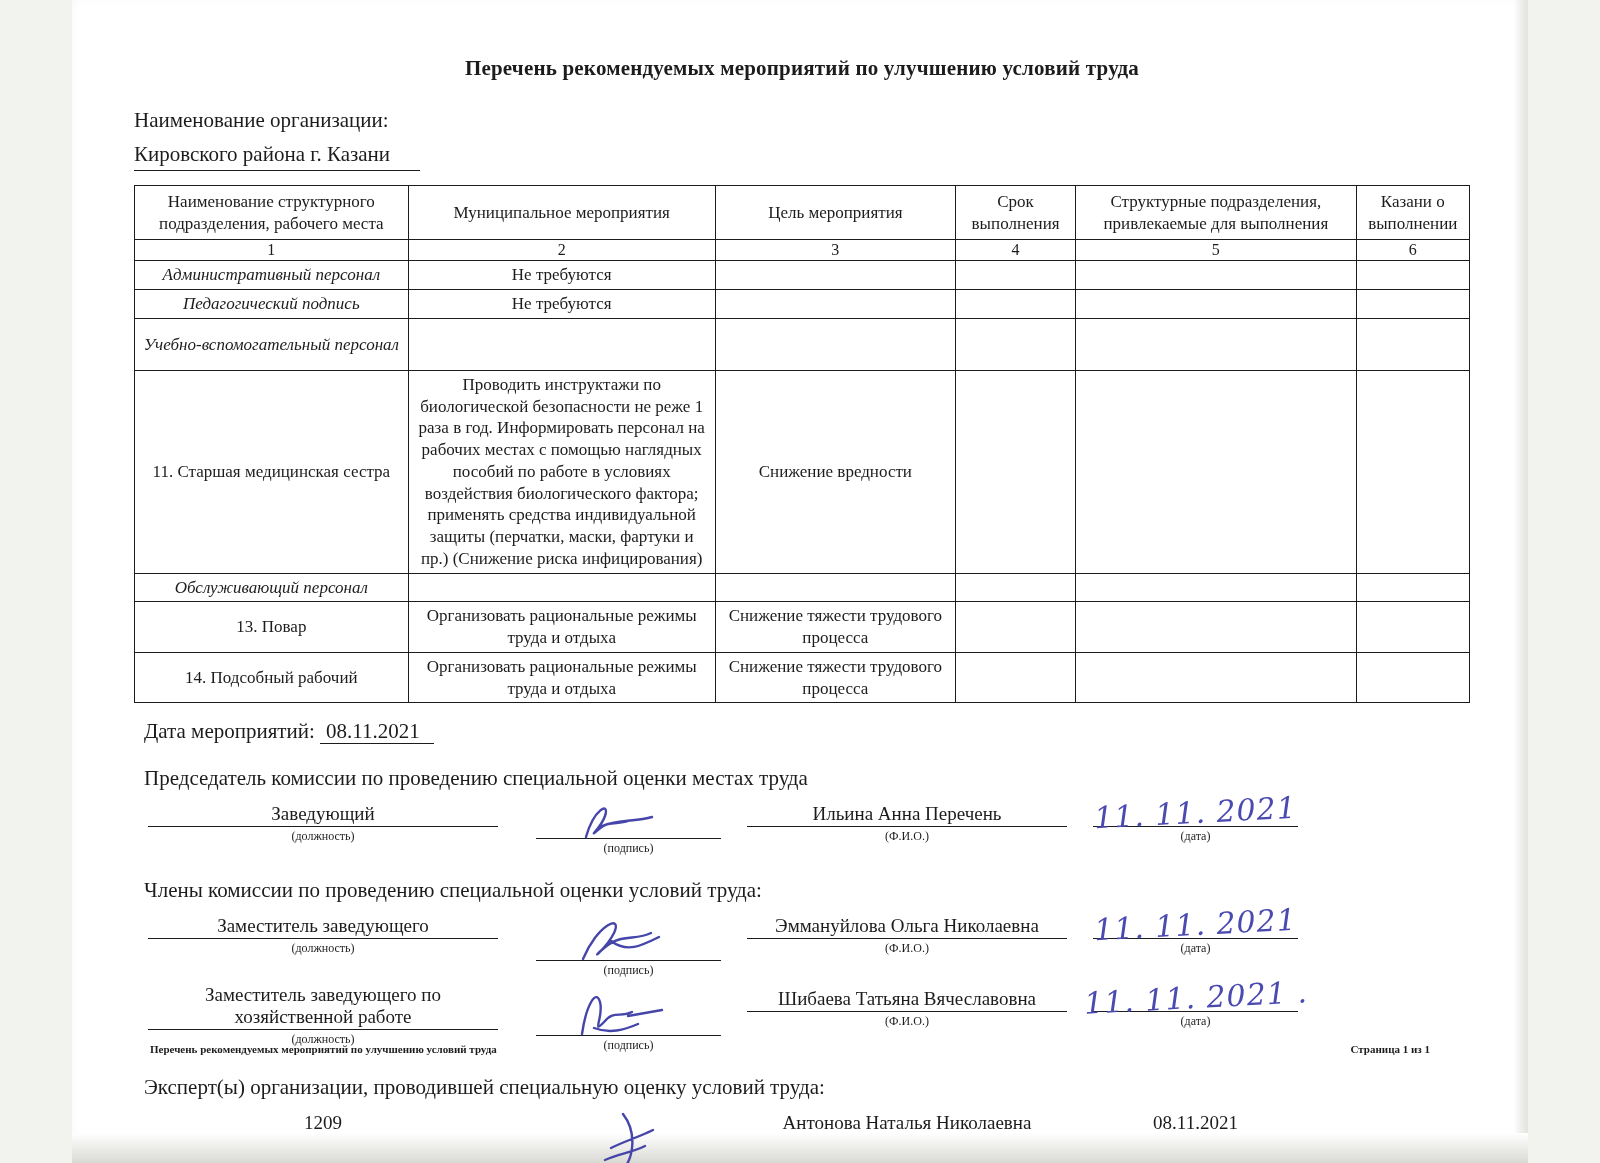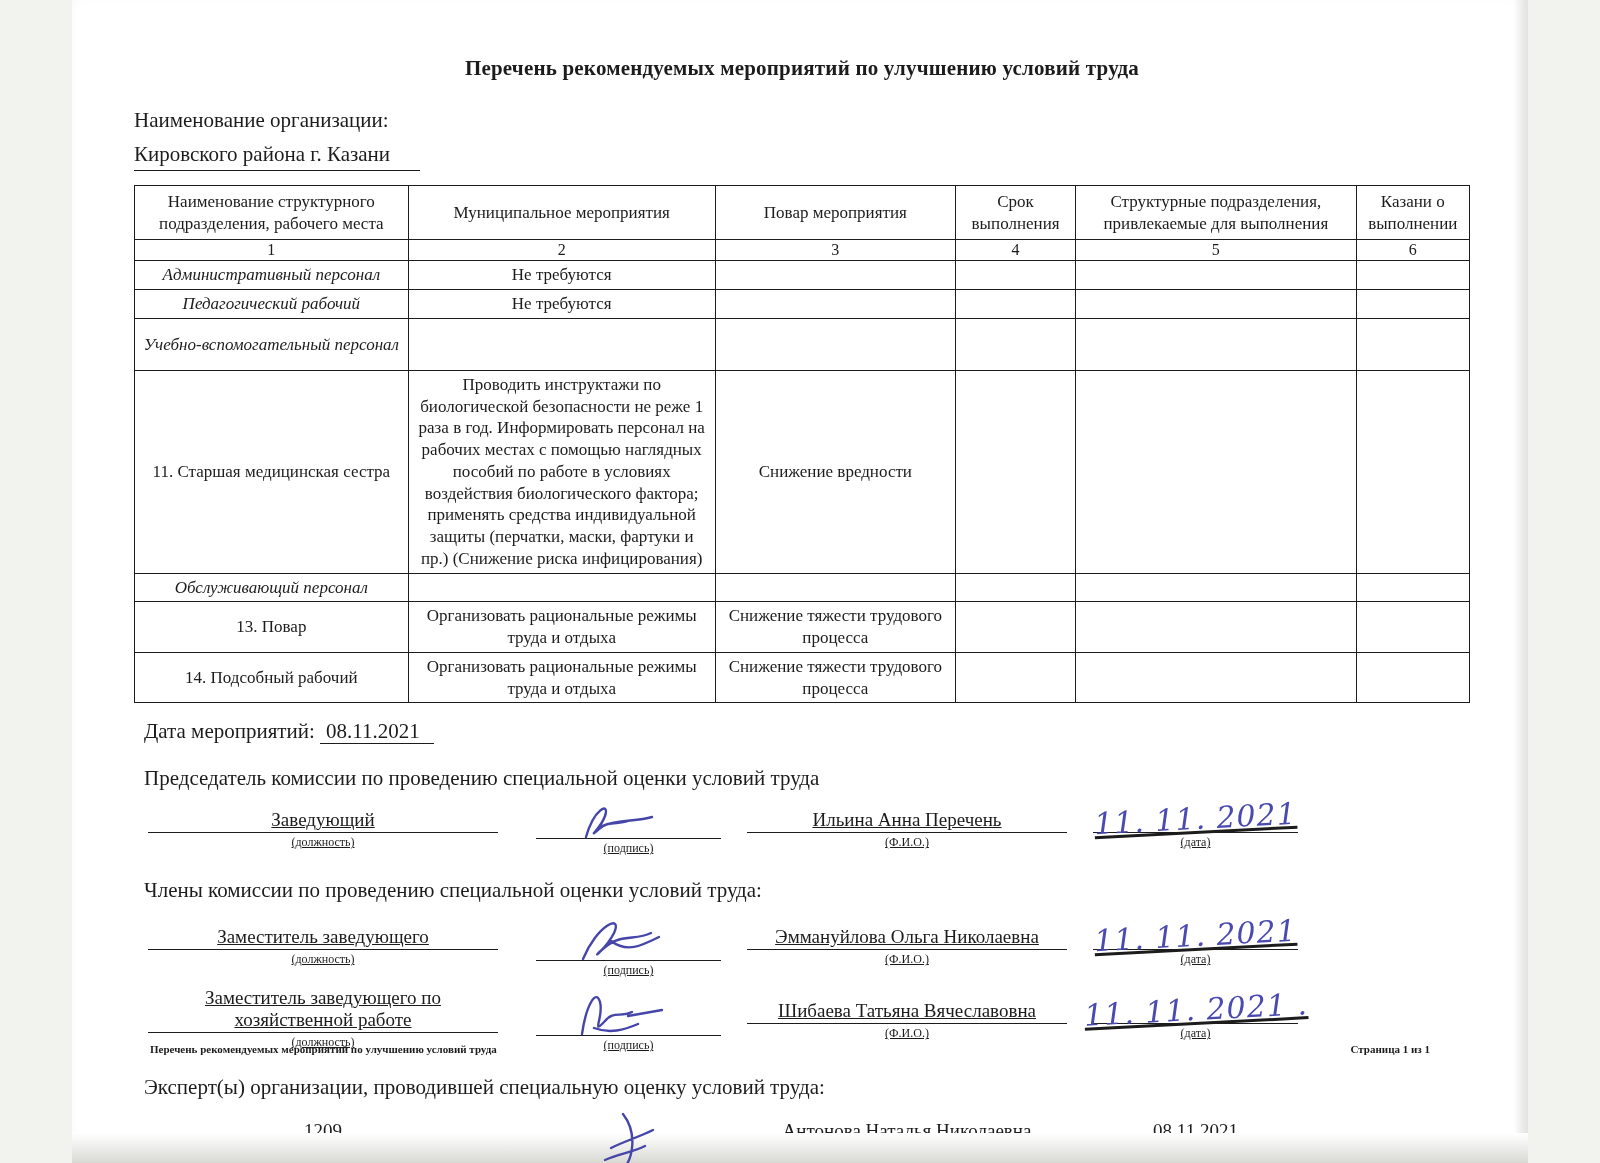--- a/index.html
+++ b/index.html
@@ -66,21 +66,21 @@
   tr.row-two td { height: 52px; }
   tr.row-tall td { height: 192px; }
   tr.row-med td { height: 48px; }
 
   .after-table { margin-top: 18px; font-size: 21px; }
   .compose-line { margin: 16px 0 6px 10px; }
   .compose-value { border-bottom: 1.6px solid #1c1c1c; padding: 0 14px 0 6px; }
 
   .sec-heading { font-size: 21px; margin: 22px 0 8px 10px; }
 
-  .sig-row { display: flex; align-items: center; margin: 6px 0 4px 0; text-decoration: underline; }
+  .sig-row { display: flex; align-items: flex-start; margin: 6px 0 4px 0; }
   .sig-col { display: flex; flex-direction: column; }
   .col-pos  { width: 350px; margin-left: 14px; }
   .col-sign { width: 185px; margin-left: 38px; }
   .col-name { width: 320px; margin-left: 26px; }
   .col-date { width: 205px; margin-left: 26px; }
 
   .sig-line {
     border-bottom: 1.5px solid #1c1c1c;
     min-height: 28px;
     display: flex; align-items: flex-end; justify-content: center;
@@ -133,21 +133,21 @@
         <col style="width:23%">
         <col style="width:18%">
       <col style="width:9%">
         <col style="width:21%">
         <col style="width:8.5%">
     </colgroup>
     <tbody>
         <tr class="head-row">
       <th>Наименование структурного подразделения, рабочего места</th>
       <th>Муниципальное мероприятия</th>
-      <th>Повар мероприятия</th>
+      <th>Цель мероприятия</th>
       <th>Срок выполнения</th>
       <th>Структурные подразделения, привлекаемые для выполнения</th>
       <th>Казани о выполнении</th>
     </tr>
     <tr class="num-row">
       <td>1</td>
       <td>2</td>
       <td>3</td>
       <td>4</td>
       <td>5</td>
@@ -156,21 +156,21 @@
 
     <tr class="row-short">
       <td class="section-cell">Административный персонал</td>
       <td>Не требуются</td>
       <td></td>
       <td></td>
       <td></td>
       <td></td>
     </tr>
     <tr class="row-short">
-      <td class="section-cell">Педагогический рабочий</td>
+      <td class="section-cell">Педагогический подпись</td>
       <td>Не требуются</td>
       <td></td>
       <td></td>
       <td></td>
       <td></td>
     </tr>
     <tr class="row-two">
       <td class="section-cell">Учебно-вспомогательный персонал</td>
       <td></td>
       <td></td>
@@ -211,21 +211,21 @@
       <td></td>
     </tr>
   </tbody>
     </table>
 
   <div class="after-table compose-line">
     <span>Дата мероприятий:</span>
     <span class="compose-value">08.11.2021</span>
   </div>
 
-  <div class="sec-heading">Председатель комиссии по проведению специальной оценки условий труда</div>
+  <div class="sec-heading">Председатель комиссии по проведению специальной оценки местах труда</div>
 
   <div class="sig-row">
     <div class="sig-col col-pos">
       <div class="sig-line">Заведующий</div>
       <div class="sig-caption">(должность)</div>
     </div>
     <div class="sig-col col-sign">
       <div class="sig-line">
         <svg class="sig" width="110" height="46" viewBox="0 0 110 46">
           <path d="M12 38 C20 10 36 2 31 17 C27 29 12 41 25 30 C35 21 44 26 54 22 M28 27 C45 20 62 23 78 18"></path>

